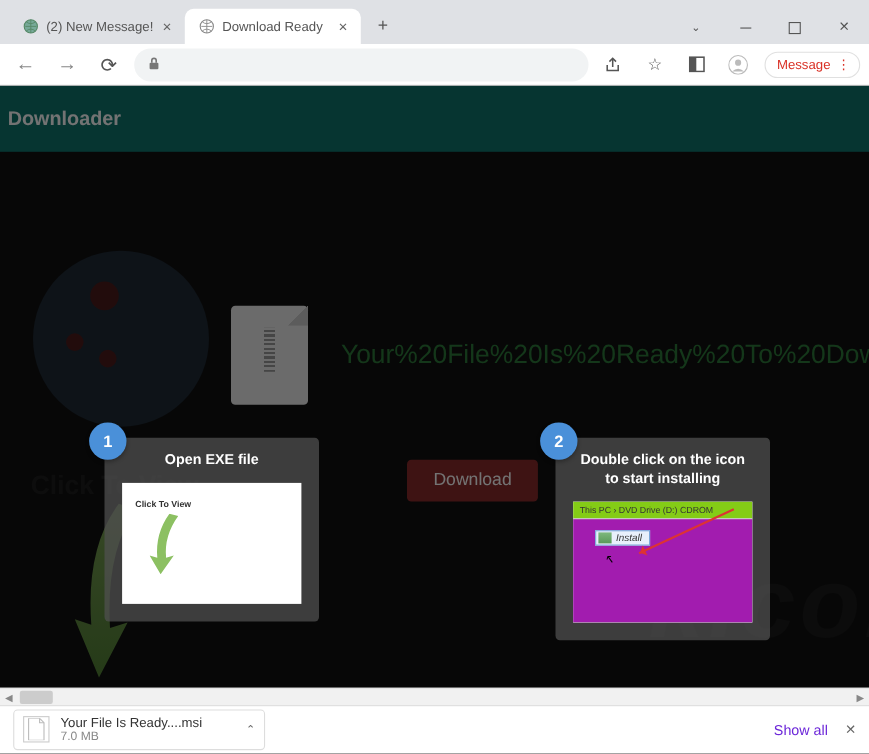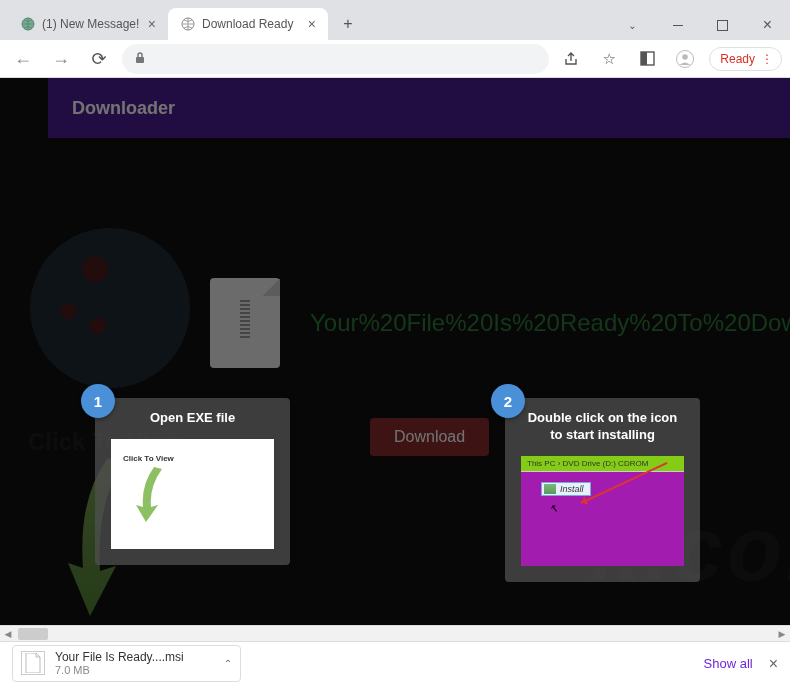--- a/index.html
+++ b/index.html
@@ -28,21 +28,21 @@
     .lock-icon { color: #888; font-size: 12px; }
     .toolbar-right { display: flex; align-items: center; gap: 10px; }
     .tb-icon { width: 28px; height: 28px; display: flex; align-items: center; justify-content: center; color: #555; cursor: pointer; font-size: 15px; }
     .update-btn { display: flex; align-items: center; gap: 6px; border: 1px solid #e0e0e0; border-radius: 16px; padding: 4px 10px; font-size: 12px; color: #d93025; cursor: pointer; }
     .update-dots { color: #d93025; letter-spacing: -2px; }
     
     
     .viewport { position: relative; height: 547px; background: #111; overflow: hidden; }
     .dim-overlay { position: absolute; inset: 0; background: rgba(0,0,0,0.55); z-index: 5; pointer-events: none; }
     
-    .app-header { height: 60px; background: #4c1d95; display: flex; align-items: center; padding: 0 24px; position: relative; z-index: 1; margin-left: 48px; }
+    .app-header { height: 60px; background: #0f766e; display: flex; align-items: center; padding: 0 7px; position: relative; z-index: 1; }
     .app-title { color: #fff; font-size: 18px; font-weight: 600; }
     
     
     .watermark { position: absolute; top: 150px; left: 30px; display: flex; align-items: center; gap: 20px; opacity: 0.35; z-index: 2; }
     .wm-circle { width: 160px; height: 160px; border-radius: 50%; background: #3a5a7a; position: relative; }
     .wm-dot { position: absolute; border-radius: 50%; background: #b33; }
     .wm-dot.d1 { width: 26px; height: 26px; top: 28px; left: 52px; }
     .wm-dot.d2 { width: 16px; height: 16px; top: 75px; left: 30px; }
     .wm-dot.d3 { width: 16px; height: 16px; top: 90px; left: 60px; }
     
@@ -103,21 +103,21 @@
 
 <div class="titlebar">
   <div class="tabs">
     <div class="tab">
       <span class="tab-favicon">
         <svg width="14" height="14" viewBox="0 0 14 14">
             <circle cx="7" cy="7" r="6" fill="#7a9" stroke="#586" stroke-width="1"></circle>
             <path d="M2 7 h10 M7 1 v12 M3 3 q4 3 8 0 M3 11 q4 -3 8 0" stroke="#586" stroke-width="0.8" fill="none"></path>
           </svg>
       </span>
-      <span>(1) New Message!</span>
+      <span>(2) New Message!</span>
       <span class="tab-close">×</span>
     </div>
     <div class="tab active">
       <span class="tab-favicon">
         <svg width="14" height="14" viewBox="0 0 14 14">
             <circle cx="7" cy="7" r="6" fill="none" stroke="#888" stroke-width="1"></circle>
             <path d="M2 7 h10 M7 1 v12 M3 3 q4 3 8 0 M3 11 q4 -3 8 0" stroke="#888" stroke-width="0.8" fill="none"></path>
           </svg>
       </span>
       <span>Download Ready</span>
@@ -159,21 +159,21 @@
         </svg>
     </div>
     <div class="tb-icon">
       <svg width="18" height="18" viewBox="0 0 18 18">
           <circle cx="9" cy="9" r="8.5" fill="none" stroke="#bbb"></circle>
           <circle cx="9" cy="7" r="2.8" fill="#bbb"></circle>
           <path d="M3.5 15 q5.5 -5 11 0" fill="#bbb"></path>
         </svg>
     </div>
     <div class="update-btn">
-      <span>Ready</span>
+      <span>Message</span>
       <span class="update-dots">⋮</span>
     </div>
   </div>
 </div>
 
 <div class="viewport">
   <div class="app-header">
     <span class="app-title">Downloader</span>
   </div>
 

